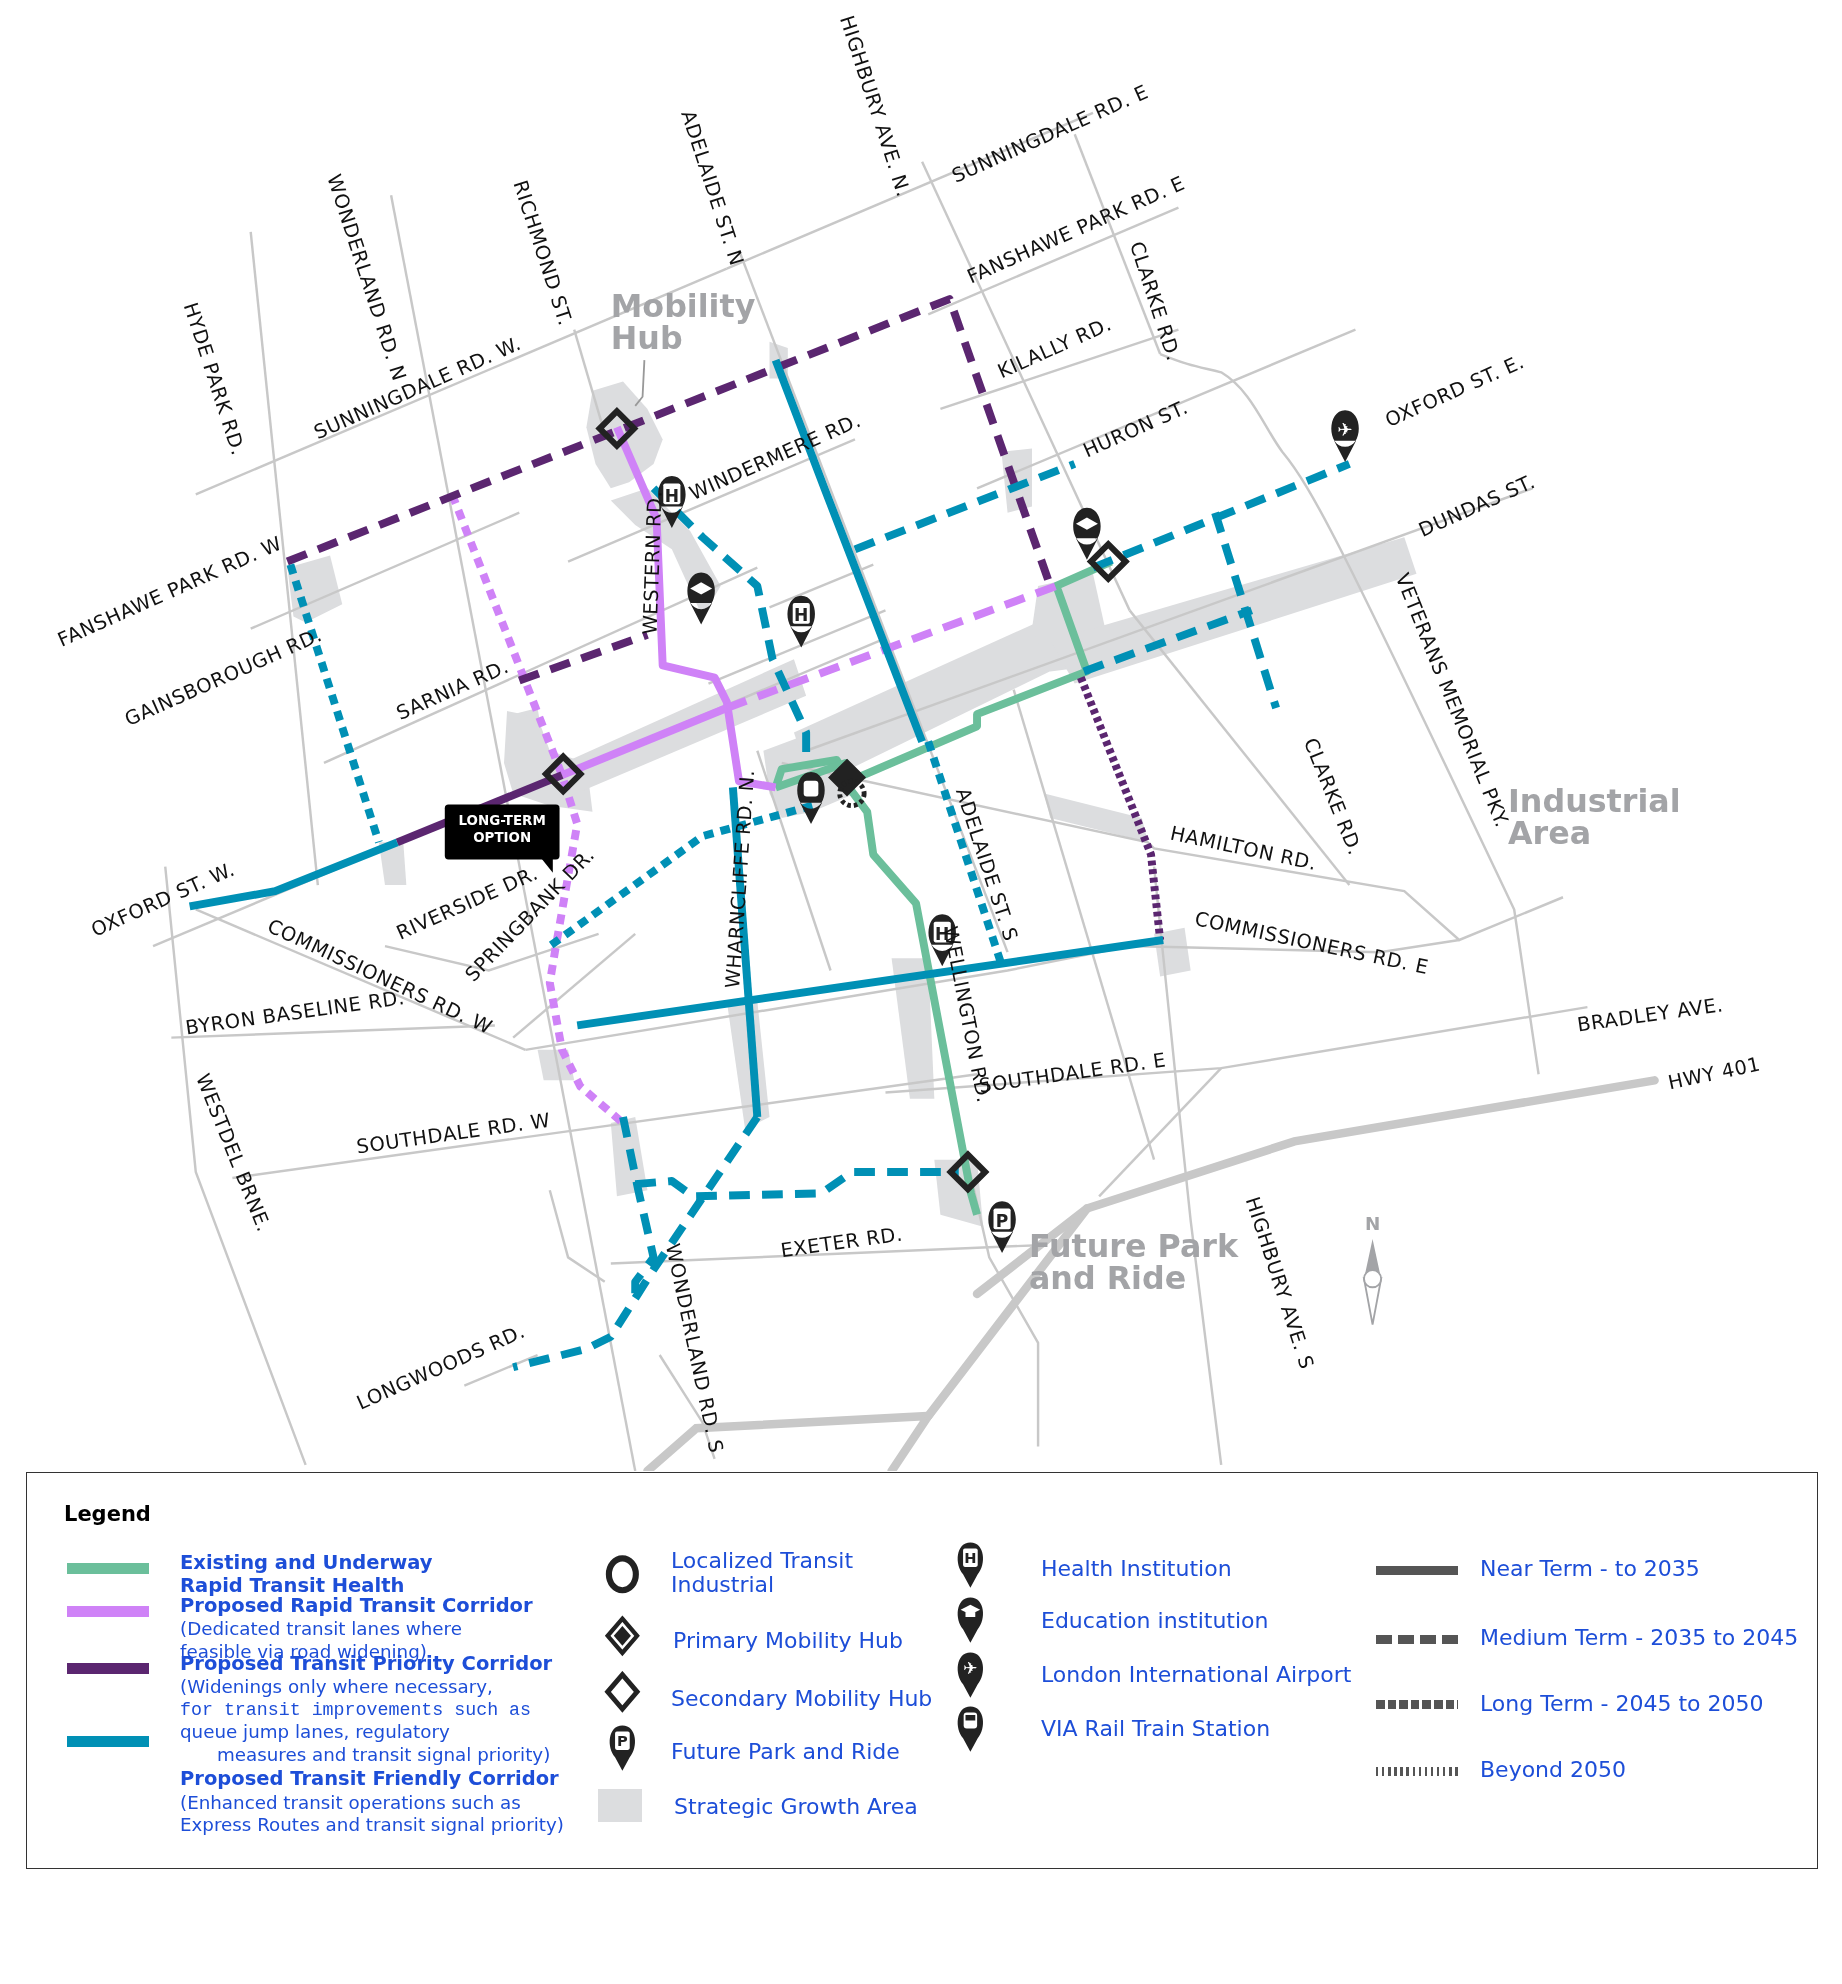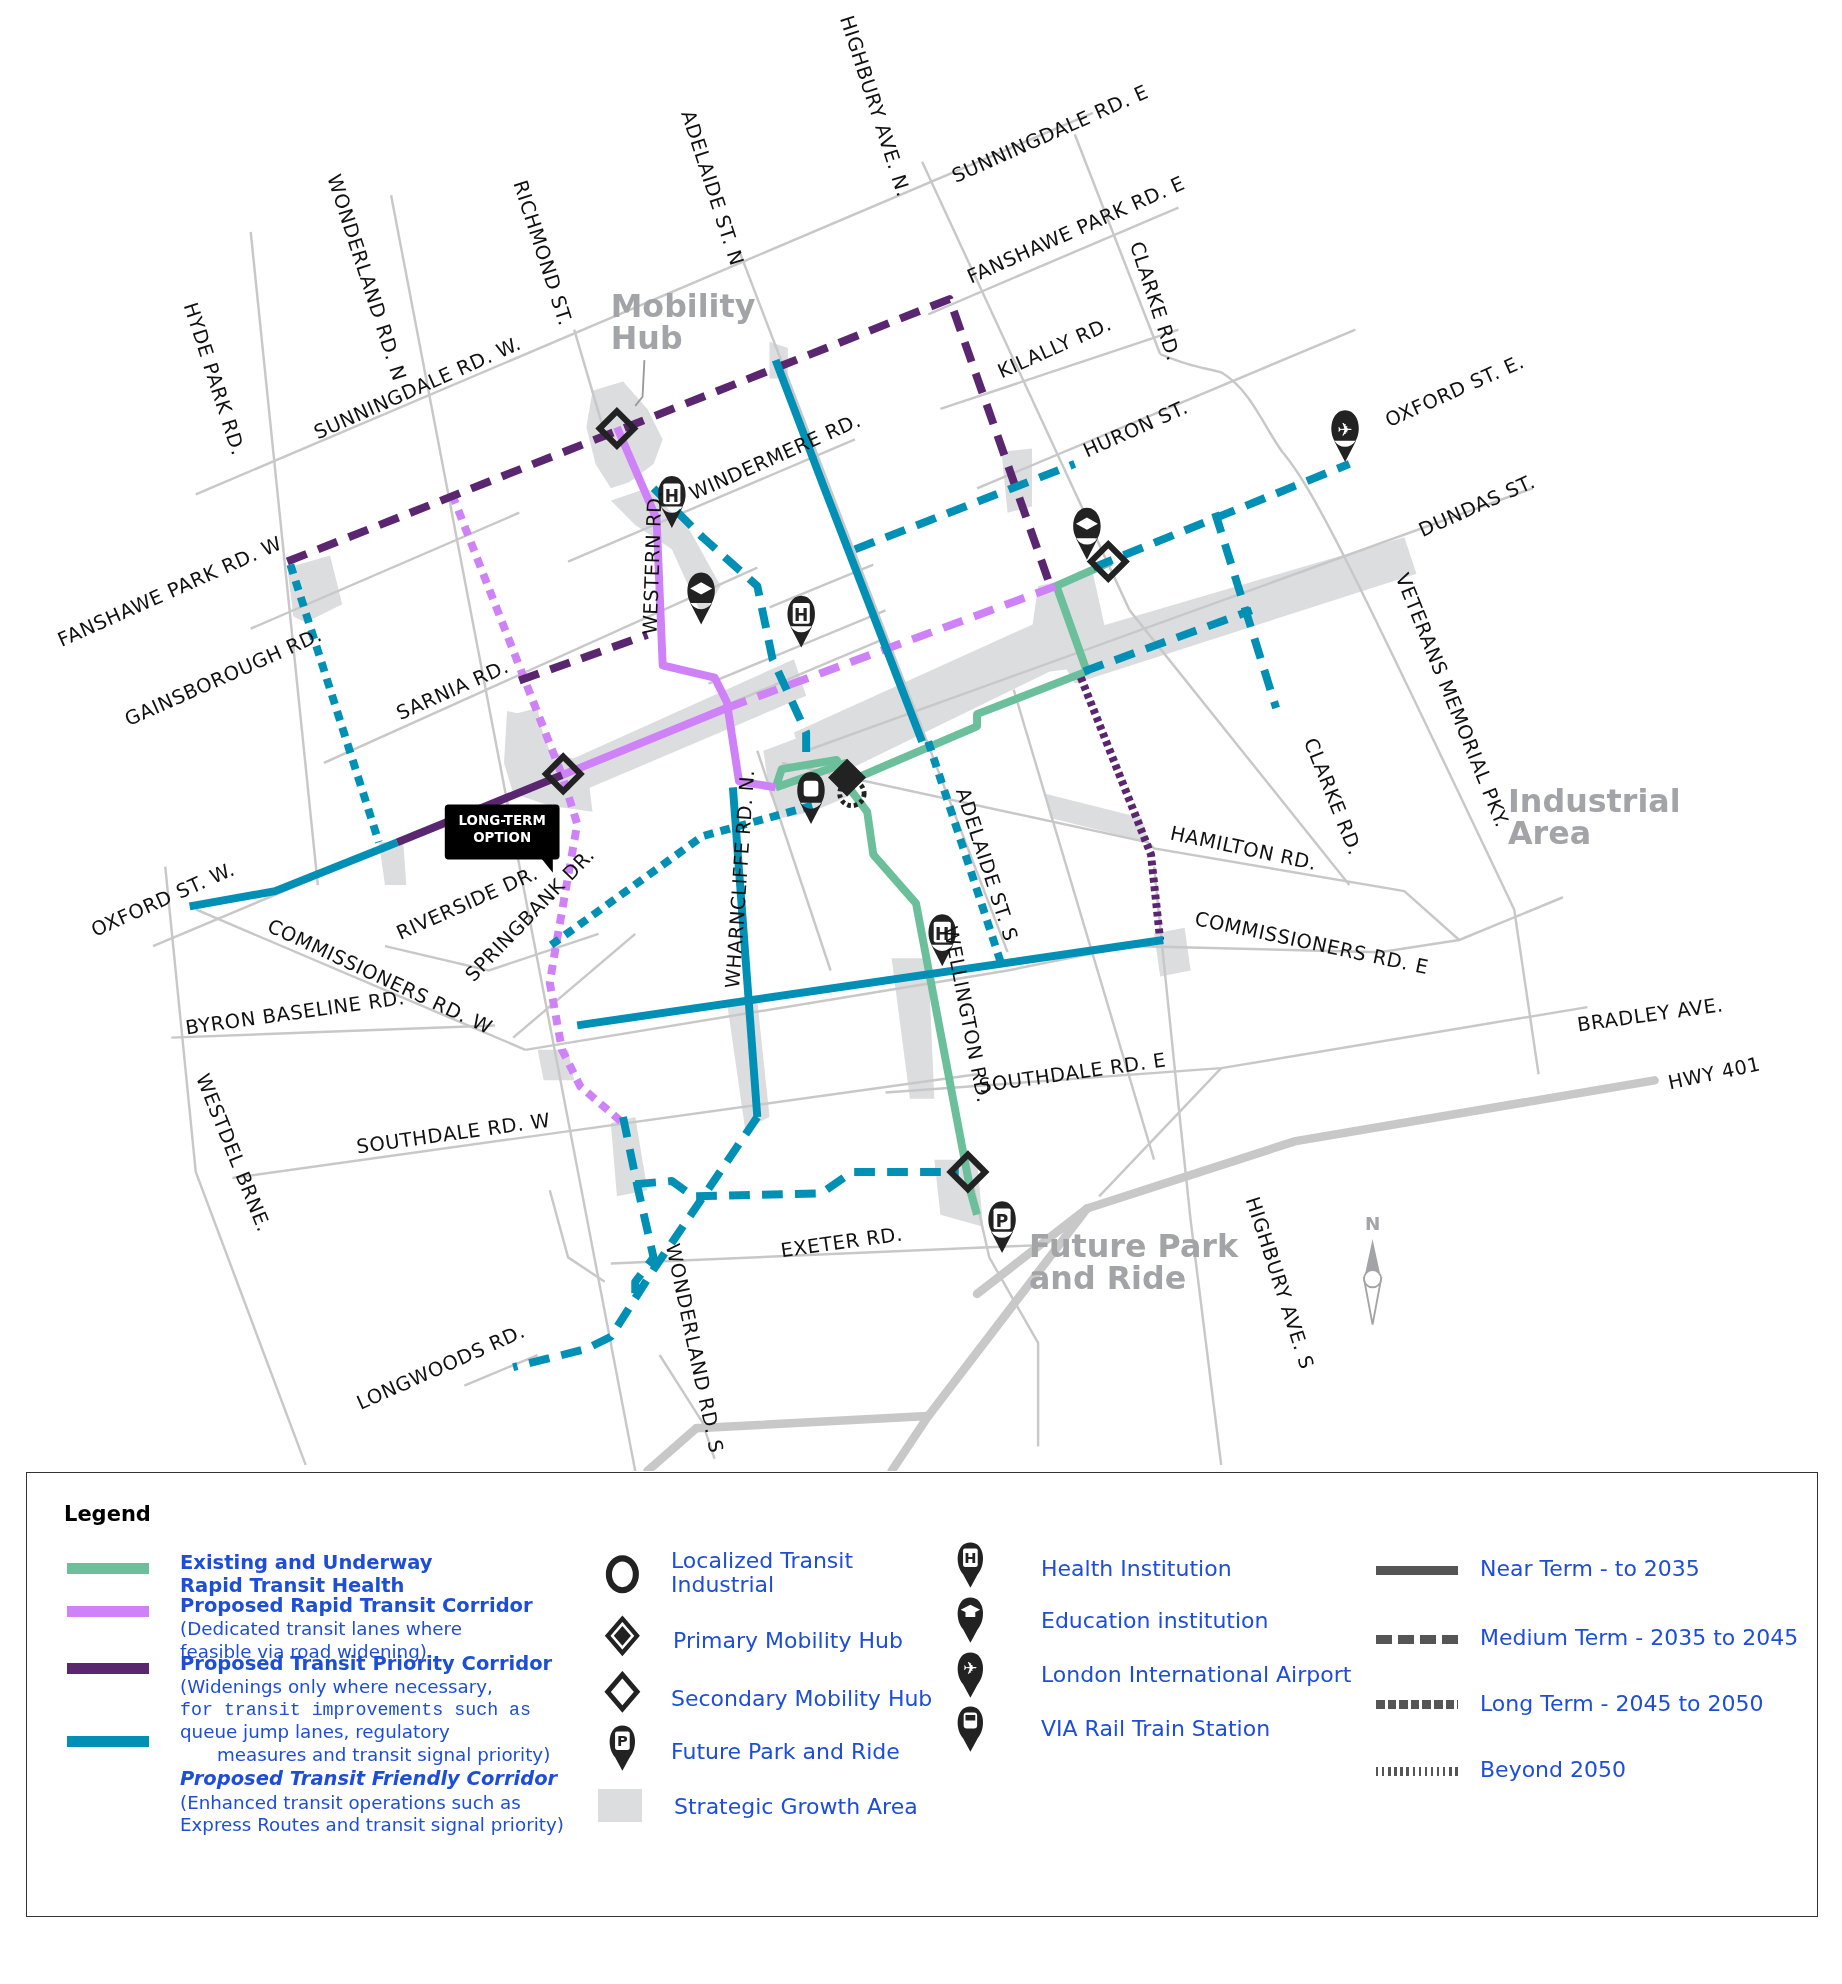--- a/index.html
+++ b/index.html
@@ -8,21 +8,21 @@
   .road { stroke:#c8c8c8; stroke-width:4; fill:none; }
   .hwy { stroke:#c8c8c8; stroke-width:14; fill:none; stroke-linecap:round; }
   .road-label { font-family:"DejaVu Sans", sans-serif; font-size:32px; fill:#111; letter-spacing:1px; }
   .area-label { font-family:"DejaVu Sans", sans-serif; font-weight:bold; font-size:52px; fill:#a3a4a7; }
   .growth { fill:#dcdddf; }
   .route { fill:none; stroke-width:13; stroke-linejoin:round; }
   .dash-medium { stroke-dasharray:34 20; }
   .dash-long { stroke-dasharray:16 12; }
   .dash-beyond { stroke-dasharray:8 6; }
 
-  #legend { position:absolute; left:26px; top:1472px; width:1792px; height:445px; border:1.8px solid #333; box-sizing:border-box; background:#fff; }
+  #legend { position:absolute; left:26px; top:1472px; width:1792px; height:397px; border:1.8px solid #333; box-sizing:border-box; background:#fff; }
   .legend-title { position:absolute; left:37px; top:29px; font-weight:bold; font-size:21px; color:#000; font-family:"DejaVu Sans", sans-serif; }
   .lg-item { position:absolute; font-family:"DejaVu Sans", sans-serif; color:#1d4ed8; }
   .lg-swatch { position:absolute; width:82px; height:11px; }
   .lg-head { font-size:19.5px; font-weight:600; line-height:23px; }
   .lg-sub { font-size:18.3px; line-height:22.6px; }
   .lg-text { font-size:22px; line-height:24.4px; font-weight:400; }
   .icon-box { position:absolute; }
 </style>
 </head>
 <body>
@@ -260,21 +260,21 @@
   <div>
     <div class="lg-swatch" style="left: 40px; top: 190px; background: rgb(91, 38, 112);"></div>
     <div class="lg-item lg-head" style="left:153px;top:179px;">Proposed Transit Priority Corridor</div>
     <div class="lg-item lg-sub" style="left:153px;top:203px;">(Widenings only where necessary,</div>
     <div class="lg-item lg-sub" style="left:153px;top:226px;font-family:Liberation Mono, monospace;">for transit improvements such as</div>
     <div class="lg-item lg-sub" style="left:153px;top:248px;">queue jump lanes, regulatory</div>
     <div class="lg-item lg-sub" style="left:153px;top:271px;margin-left:37px;">measures and transit signal priority)</div>
   </div>
   <div>
     <div class="lg-swatch" style="left: 40px; top: 263px; background: rgb(0, 144, 181);"></div>
-    <div class="lg-item lg-head" style="left:153px;top:294px;font-style:italic;">Proposed Transit Friendly Corridor</div>
+    <div class="lg-item lg-head" style="left:153px;top:294px;">Proposed Transit Friendly Corridor</div>
     <div class="lg-item lg-sub" style="left:153px;top:319px;">(Enhanced transit operations such as</div>
     <div class="lg-item lg-sub" style="left:153px;top:341px;">Express Routes and transit signal priority)</div>
   </div>
 
   <svg class="icon-box" style="left:577px;top:78px" width="49" height="49" viewBox="0 0 80 80">
       <ellipse cx="30" cy="38" rx="22" ry="26" fill="none" stroke="#222" stroke-width="10"></ellipse>
     </svg>
   <div class="lg-item lg-text" style="left:644px;top:76px;">Localized Transit</div>
   <div class="lg-item lg-text" style="left:644px;top:100px;">Industrial</div>
 

